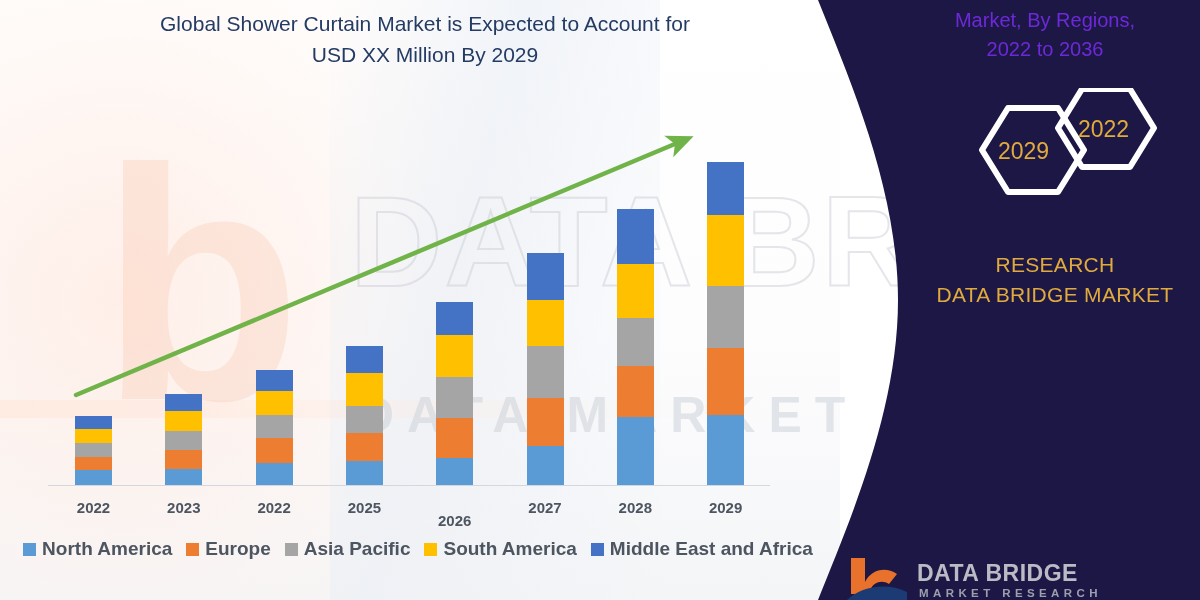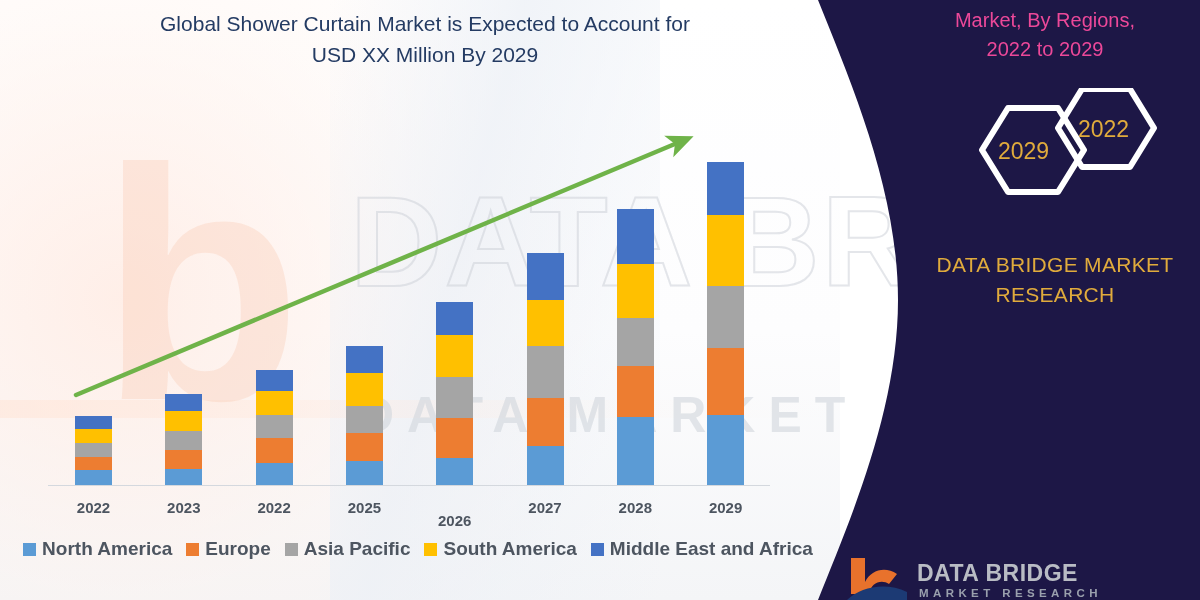--- a/index.html
+++ b/index.html
@@ -77,21 +77,21 @@
     display:flex; align-items:center; justify-content:center; gap:14px;
   }
   .lg-item { display:flex; align-items:center; gap:6px; }
   .lg-swatch { width:13px; height:13px; display:block; }
   .lg-label { font-size:19px; font-weight:700; color:#4d5560; white-space:nowrap; }
 
   
   .panel { position:absolute; right:0; top:0; width:420px; height:600px; }
   .panel-title {
     position:absolute; left:120px; top:6px; width:290px; text-align:center;
-    color:#ec4899; font-size:20px; line-height:29px;
+    color:#6d28d9; font-size:20px; line-height:29px;
   }
   .hexwrap { position:absolute; left:190px; top:88px; width:220px; height:140px; }
   .hex-num {
     position:absolute; color:#e0ab3c; font-size:23px; font-weight:400;
     white-space:nowrap;
   }
   .brand {
     position:absolute; left:140px; top:250px; width:270px; text-align:center;
     color:#e0ab3c; font-size:21px; line-height:30px; letter-spacing:.3px;
   }
@@ -229,37 +229,37 @@
       </div>
     </div>
 
   <div class="panel">
     <svg width="420" height="600" viewBox="0 0 420 600" style="position:absolute;left:0;top:0;">
       <path id="panelshape" d="M 38,0 C 70,80 118,190 118,300 C 118,410 70,520 38,600 L 420,600 L 420,0 Z" fill="#1d1746"></path>
     </svg>
 
     <div class="panel-title">
       <div>Market, By Regions,</div>
-      <div>2022 to 2029</div>
+      <div>2022 to 2036</div>
     </div>
 
     <div class="hexwrap">
       <svg width="220" height="140" viewBox="0 0 220 140" style="position:absolute;left:0;top:0;">
 
         <polygon points="12,62 38,20 88,20 114,62 88,104 38,104" fill="none" stroke="#ffffff" stroke-width="6" stroke-linejoin="round"></polygon>
 
         <polygon points="88,40 112,1 160,1 184,40 160,79 112,79" fill="none" stroke="#ffffff" stroke-width="6" stroke-linejoin="round"></polygon>
       </svg>
       <span class="hex-num" style="left:28px; top:50px;">2029</span>
       <span class="hex-num" style="left:108px; top:28px;">2022</span>
     </div>
 
     <div class="brand">
+      <div>RESEARCH</div>
       <div>DATA BRIDGE MARKET</div>
-      <div>RESEARCH</div>
     </div>
   </div>
 
   <div class="logo">
     <svg width="66" height="46" viewBox="0 0 66 46" style="position:absolute;left:0;top:0;">
       <path d="M6,2 L20,2 L20,26 C26,14 40,10 52,18 L44,28 C36,23 26,27 24,38 L6,38 Z" fill="#e8722c"></path>
       <path d="M2,44 C16,30 42,26 62,36 L62,46 L2,46 Z" fill="#1c3a74"></path>
     </svg>
     <div class="logo-text">DATA BRIDGE</div>
     <div class="logo-sub">MARKET RESEARCH</div>

